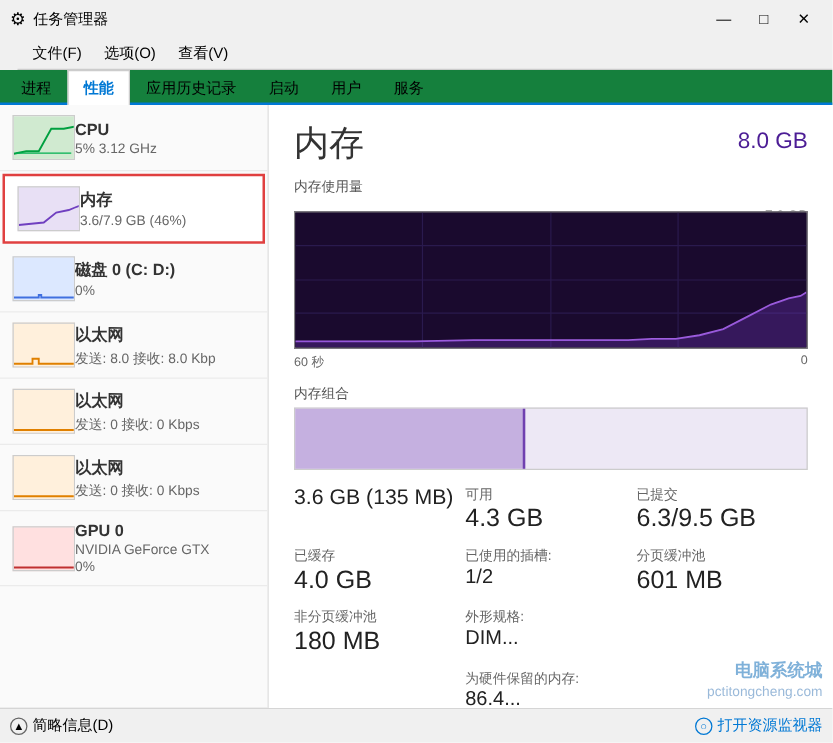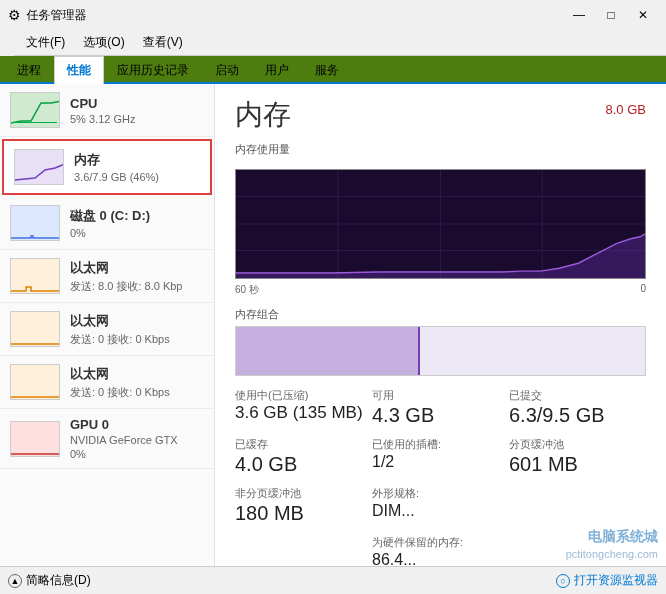--- a/index.html
+++ b/index.html
@@ -33,21 +33,21 @@
       margin-left: 14px;
     }
     .menu-item {
       padding: 2px 8px;
       font-size: 12px;
       cursor: pointer;
       white-space: nowrap;
     }
 
     .tab-bar {
-      background: #4d7c0f;
+      background: #15803d;
       display: flex;
       border-bottom: 2px solid #0078d4;
       padding: 0 4px;
     }
     .tab {
       padding: 5px 12px;
       font-size: 12px;
       cursor: pointer;
       white-space: nowrap;
       border: 1px solid transparent;
@@ -74,21 +74,20 @@
       border-right: 1px solid #e0e0e0;
       overflow-y: auto;
       background: #fafafa;
     }
     .sidebar-item {
       display: flex;
       align-items: center;
       padding: 8px 10px;
       cursor: pointer;
       border-bottom: 1px solid #ebebeb;
-      gap: 10px;
     }
     .sidebar-item.active {
       background: white;
       border: 2px solid #e04040;
       margin: 2px;
     }
     .sidebar-thumb {
       width: 50px;
       height: 36px;
       border: 1px solid #ccc;
@@ -130,21 +129,21 @@
       overflow-y: auto;
     }
 
     .right-header {
       display: flex;
       justify-content: space-between;
       align-items: flex-start;
       margin-bottom: 8px;
     }
     .right-title { font-size: 28px; font-weight: 300; color: #333; }
-    .right-total { font-size: 13px; color: #b91c1c; padding-top: 6px; }
+    .right-total { font-size: 18px; color: #4c1d95; padding-top: 6px; }
 
     .chart-label { font-size: 11px; color: #555; margin-bottom: 12px; }
 
     .time-labels {
       display: flex;
       justify-content: space-between;
       font-size: 10px;
       color: #666;
       margin-bottom: 10px;
     }
@@ -376,21 +375,20 @@
     </div>
 
     <div class="composition-label">内存组合</div>
     <div class="composition-chart">
       <div class="composition-inner"></div>
     </div>
 
     <div class="stats-grid">
 
       <div class="stat-item">
-        <div class="stat-label">使用中(已压缩)</div>
         <div class="stat-value" style="font-size:17px;">3.6 GB (135 MB)</div>
       </div>
 
       <div class="stat-item">
         <div class="stat-label">可用</div>
         <div class="stat-value">4.3 GB</div>
       </div>
 
 
       <div class="stat-item">

